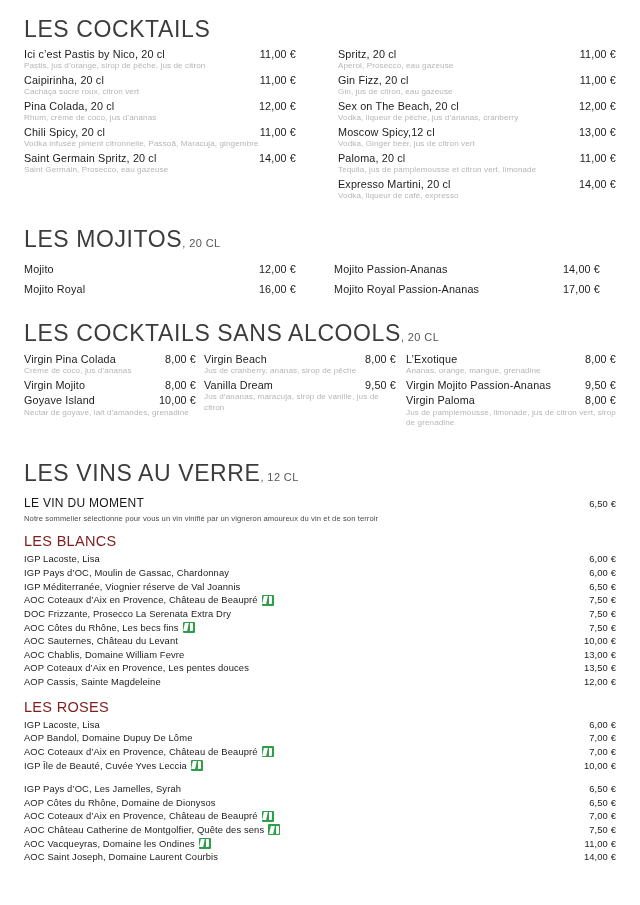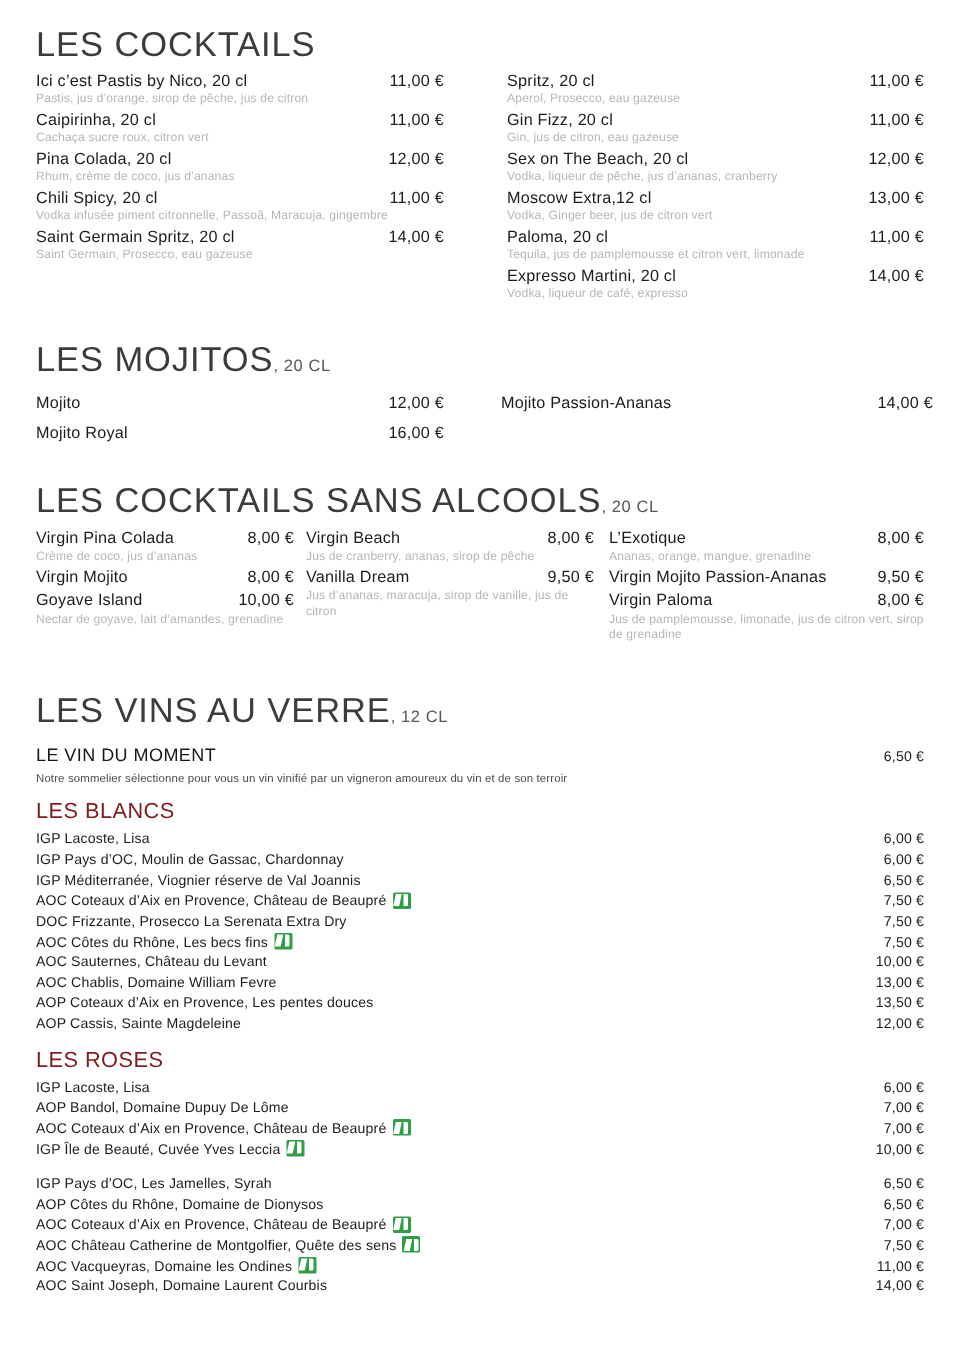--- a/index.html
+++ b/index.html
@@ -85,21 +85,21 @@
   }
   .cocktail-col { width: 320px; padding: 0 24px 0 24px; }
   .cocktail-col.right { padding-left: 18px; padding-right: 24px; }
   .cocktail-col .entry { margin-bottom: 2px; }
 
   
   #mojitos { position: absolute; left: 0; top: 228px; width: 640px; }
   #mojitos .big-heading { margin-left: 24px; }
   .mojito-cols { display: flex; margin-top: 12px; }
   .mojito-col { width: 320px; padding-left: 24px; padding-right: 24px; }
-  .mojito-col.right { padding-left: 14px; padding-right: 18px; }
+  .mojito-col.right { padding-left: 14px; padding-right: 40px; }
   .mojito-col .entry { margin-bottom: 7px; }
 
   
   #sansalcools { position: absolute; left: 0; top: 322px; width: 640px; }
   #sansalcools .big-heading { margin-left: 24px; }
   .tri-cols { display: flex; margin-top: 8px; }
   .tri-col { padding-right: 4px; }
   .tri-col.c1 { width: 200px; padding-left: 24px; }
   .tri-col.c2 { width: 200px; padding-left: 4px; }
   .tri-col.c3 { width: 240px; padding-left: 6px; padding-right: 24px; }
@@ -250,21 +250,21 @@
           </div>
           <div class="entry">
             <div class="row">
               <div class="item-name">Sex on The Beach, 20 cl</div>
               <div class="price">12,00 €</div>
             </div>
             <div class="item-desc">Vodka, liqueur de pêche, jus d’ananas, cranberry</div>
           </div>
           <div class="entry">
             <div class="row">
-              <div class="item-name">Moscow Extra,12 cl</div>
+              <div class="item-name">Moscow Spicy,12 cl</div>
               <div class="price">13,00 €</div>
             </div>
             <div class="item-desc">Vodka, Ginger beer, jus de citron vert</div>
           </div>
           <div class="entry">
             <div class="row">
               <div class="item-name">Paloma, 20 cl</div>
               <div class="price">11,00 €</div>
             </div>
             <div class="item-desc">Tequila, jus de pamplemousse et citron vert, limonade</div>
@@ -299,20 +299,26 @@
             </div>
           </div>
         </div>
       <div class="mojito-col right" id="mj-right">
           <div class="entry">
             <div class="row">
               <div class="item-name">Mojito Passion-Ananas</div>
               <div class="price">14,00 €</div>
             </div>
           </div>
+          <div class="entry">
+            <div class="row">
+              <div class="item-name">Mojito Royal Passion-Ananas</div>
+              <div class="price">17,00 €</div>
+            </div>
+          </div>
         </div>
     </div>
   </section>
 
   <section id="sansalcools">
     <h1 class="big-heading">
       <span>LES COCKTAILS SANS ALCOOLS</span><span class="vol">, 20 CL</span>
     </h1>
     <div class="tri-cols">
       <div class="tri-col c1" id="sa-1">

